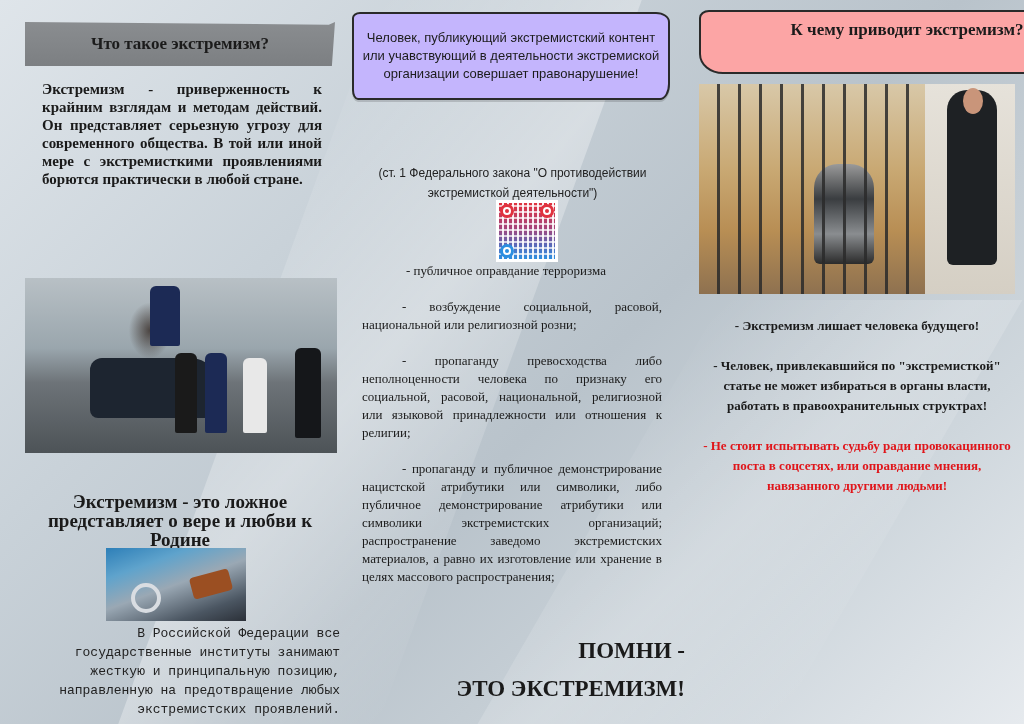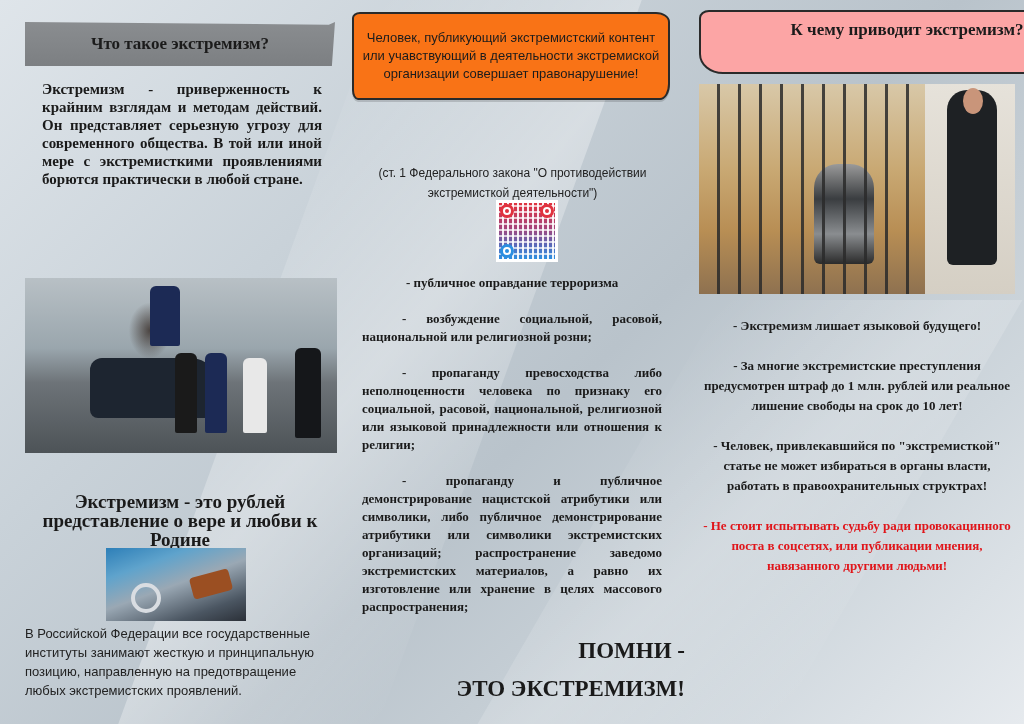--- a/index.html
+++ b/index.html
@@ -59,27 +59,27 @@
   #gavel-photo .gavel {
     position: absolute; left: 85px; top: 25px; width: 40px; height: 22px;
     background: #9b4f22; border-radius: 4px; transform: rotate(-15deg);
   }
   #gavel-photo .cuff {
     position: absolute; left: 25px; top: 35px; width: 30px; height: 30px;
     border: 4px solid #d9dde2; border-radius: 50%;
   }
   .left-body {
     position: absolute; left: 15px; top: 624px; width: 315px;
-    text-align: left; font-family: Liberation Sans, sans-serif; font-size: 13px; line-height: 19px; color: #222;
+    text-align: right; font-family: Liberation Mono, monospace; font-size: 13px; line-height: 19px; color: #222;
   }
 
   
   .banner-mid {
     position: absolute; left: 12px; top: 12px; width: 318px; height: 88px;
-    background: #f97316;
+    background: #c4b5fd;
     border: 2px solid #2a2a2a;
     border-radius: 8px 14px 10px 6px / 6px 10px 16px 10px;
     display: flex; align-items: center; justify-content: center;
     text-align: center; font-family: "Liberation Sans", sans-serif; font-size: 13px; line-height: 18px; color: #1c1c1c;
     padding: 0 6px;
     box-shadow: 0 2px 0 rgba(0,0,0,0.15);
   }
   .mid-title {
     position: absolute; left: 0; top: 106px; width: 345px;
     text-align: center; font-weight: bold; font-size: 19px; line-height: 19px;
@@ -99,21 +99,21 @@
       repeating-linear-gradient(0deg, transparent 0 4px, rgba(255,255,255,0.7) 4px 6px),
       linear-gradient(180deg, #e0333f 0%, #a5447a 45%, #5a68b8 75%, #2c8fe0 100%);
     position: relative;
   }
   .qr-finder {
     position: absolute; width: 14px; height: 14px; border: 3px solid; border-radius: 50%; background: #fff;
   }
   .qr-finder::after { content: ""; position: absolute; left: 2px; top: 2px; width: 4px; height: 4px; border-radius: 50%; background: currentColor; }
   .mid-list {
     position: absolute; left: 22px; top: 262px; width: 300px;
-    font-weight: bold; font-size: 13px; line-height: 18px; text-align: justify; margin-top: 12px;
+    font-weight: normal; font-size: 13px; line-height: 18px; text-align: justify;
   }
   .mid-list p { margin-bottom: 18px; text-indent: 40px; }
   .mid-list p:first-child { text-indent: 44px; text-align: left; }
   .mid-footer {
     position: absolute; left: 0; top: 632px; width: 345px;
     text-align: right; font-weight: bold; font-size: 23px; line-height: 38px;
   }
 
   
   .banner-right {
@@ -170,21 +170,21 @@
 
   <div id="riot-photo" class="photo">
     <div class="car"></div>
     <div class="person" style="left:125px;top:8px;width:30px;height:60px;"></div>
     <div class="person" style="left:150px;top:75px;width:22px;height:80px;background:#1a1a1a;"></div>
     <div class="person" style="left:180px;top:75px;width:22px;height:80px;"></div>
     <div class="person" style="left:218px;top:80px;width:24px;height:75px;background:#e8e8e8;"></div>
     <div class="person" style="left:270px;top:70px;width:26px;height:90px;background:#15171a;"></div>
   </div>
 
-  <h2 class="left-heading">Экстремизм - это рублей представление о вере и любви к Родине</h2>
+  <h2 class="left-heading">Экстремизм - это ложное представляет о вере и любви к Родине</h2>
 
   <div id="gavel-photo" class="photo">
     <div class="cuff"></div>
     <div class="gavel"></div>
   </div>
 
   <p class="left-body">В Российской Федерации все государственные институты занимают жесткую и принципальную позицию, направленную на предотвращение любых экстремистских проявлений.</p>
 </section>
 
 <section id="col-mid" class="col">
@@ -221,18 +221,17 @@
 
   <div id="court-photo" class="photo">
     <div class="wall"></div>
     <div class="detainee"></div>
     <div class="bars" style="right:90px;"></div>
     <div class="guard"></div>
     <div class="guard-head"></div>
   </div>
 
   <div class="right-text">
-    <p>- Экстремизм лишает языковой будущего!</p>
-    <p>- За многие экстремистские преступления предусмотрен штраф до 1 млн. рублей или реальное лишение свободы на срок до 10 лет!</p>
+    <p>- Экстремизм лишает человека будущего!</p>
     <p>- Человек,  привлекавшийся по "экстремисткой" статье не может избираться в органы власти, работать в правоохранительных структрах!</p>
-    <p class="warn">- Не стоит испытывать судьбу ради провокацинного поста в соцсетях, или публикации мнения, навязанного другими людьми!</p>
+    <p class="warn">- Не стоит испытывать судьбу ради провокацинного поста в соцсетях, или оправдание мнения, навязанного другими людьми!</p>
   </div>
 </section>
 
 </body></html>

